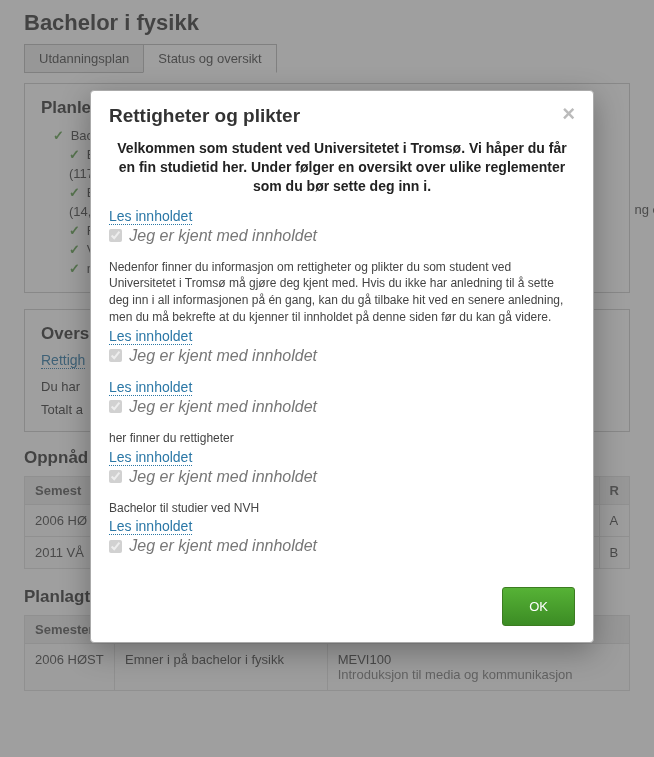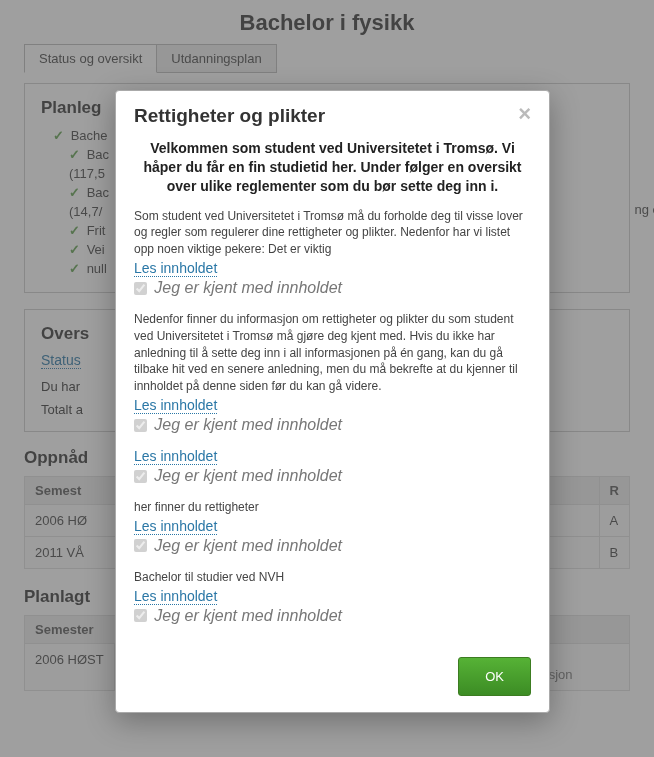--- a/index.html
+++ b/index.html
@@ -15,21 +15,20 @@
     position: relative;
   }
   .page {
     padding: 0 24px;
   }
   h1.page-title {
     font-size: 22px;
     font-weight: bold;
     color: #333;
     margin: 10px 0 8px 0;
-    text-align: center;
   }
   .tabs {
     display: flex;
     margin-bottom: 10px;
   }
   .tab {
     padding: 6px 14px;
     border: 1px solid #bbb;
     background: #eee;
     font-size: 13px;
@@ -73,28 +72,27 @@
   .overlay {
     position: absolute;
     inset: 0;
     background: rgba(80,80,80,0.55);
     z-index: 100;
   }
   .modal {
     position: absolute;
     top: 90px;
     left: 90px;
-    width: 435px;
+    width: 504px;
     background: #fff;
     border: 1px solid #aaa;
     border-radius: 4px;
     box-shadow: 0 8px 30px rgba(0,0,0,0.3);
     z-index: 200;
     padding: 0;
-    margin-left: 25px;
   }
   .modal-header {
     padding: 14px 18px 6px 18px;
     display: flex;
     justify-content: space-between;
     align-items: flex-start;
   }
   .modal-title {
     font-size: 19px;
     font-weight: bold;
@@ -187,22 +185,22 @@
     vertical-align: top;
   }
 </style>
 </head>
 <body>
 
 <div class="page">
   <h1 class="page-title">Bachelor i fysikk</h1>
 
   <div class="tabs">
+    <div class="tab">Utdanningsplan</div>
     <div class="tab active">Status og oversikt</div>
-    <div class="tab">Utdanningsplan</div>
   </div>
 
   <div class="section-box">
     <div class="section-title">Planleg</div>
     <div class="tree-item">
       <span class="check">✓</span>
       <span>Bache</span>
     </div>
     <div class="tree-item tree-sub">
       <span class="check">✓</span>
@@ -228,21 +226,21 @@
       <span>Vei</span>
     </div>
     <div class="tree-item tree-sub">
       <span class="check">✓</span>
       <span>null</span>
     </div>
   </div>
 
   <div class="section-box">
     <div class="section-title">Overs</div>
-    <a class="modal-link">Status</a>
+    <a class="modal-link">Rettigh</a>
     <div style="margin-top:10px;">Du har</div>
     <div style="margin-top:8px;">Totalt a</div>
   </div>
 
   <div>
     <div class="section-title">Oppnåd</div>
     <table class="bg-table">
       <tbody>
           <tr>
         <th>Semest</th>
@@ -285,21 +283,20 @@
 
 <div class="modal">
   <div class="modal-header">
     <div class="modal-title">Rettigheter og plikter</div>
     <div class="modal-close">×</div>
   </div>
   <div class="modal-body">
     <div class="modal-intro">Velkommen som student ved Universitetet i Tromsø. Vi håper du får en fin studietid her. Under følger en oversikt over ulike reglementer som du bør sette deg inn i.</div>
 
     
-    <div class="modal-p">Som student ved Universitetet i Tromsø må du forholde deg til visse lover og regler som regulerer dine rettigheter og plikter. Nedenfor har vi listet opp noen viktige pekere: Det er viktig</div>
     <a class="modal-link">Les innholdet</a>
     <div class="modal-check-row">
       <input type="checkbox" checked="" disabled="" style="">
       <label>Jeg er kjent med innholdet</label>
     </div>
 
     
     <div class="modal-p">Nedenfor finner du informasjon om rettigheter og plikter du som student ved Universitetet i Tromsø må gjøre deg kjent med. Hvis du ikke har anledning til å sette deg inn i all informasjonen på én gang, kan du gå tilbake hit ved en senere anledning, men du må bekrefte at du kjenner til innholdet på denne siden før du kan gå videre.</div>
     <a class="modal-link">Les innholdet</a>
     <div class="modal-check-row">

